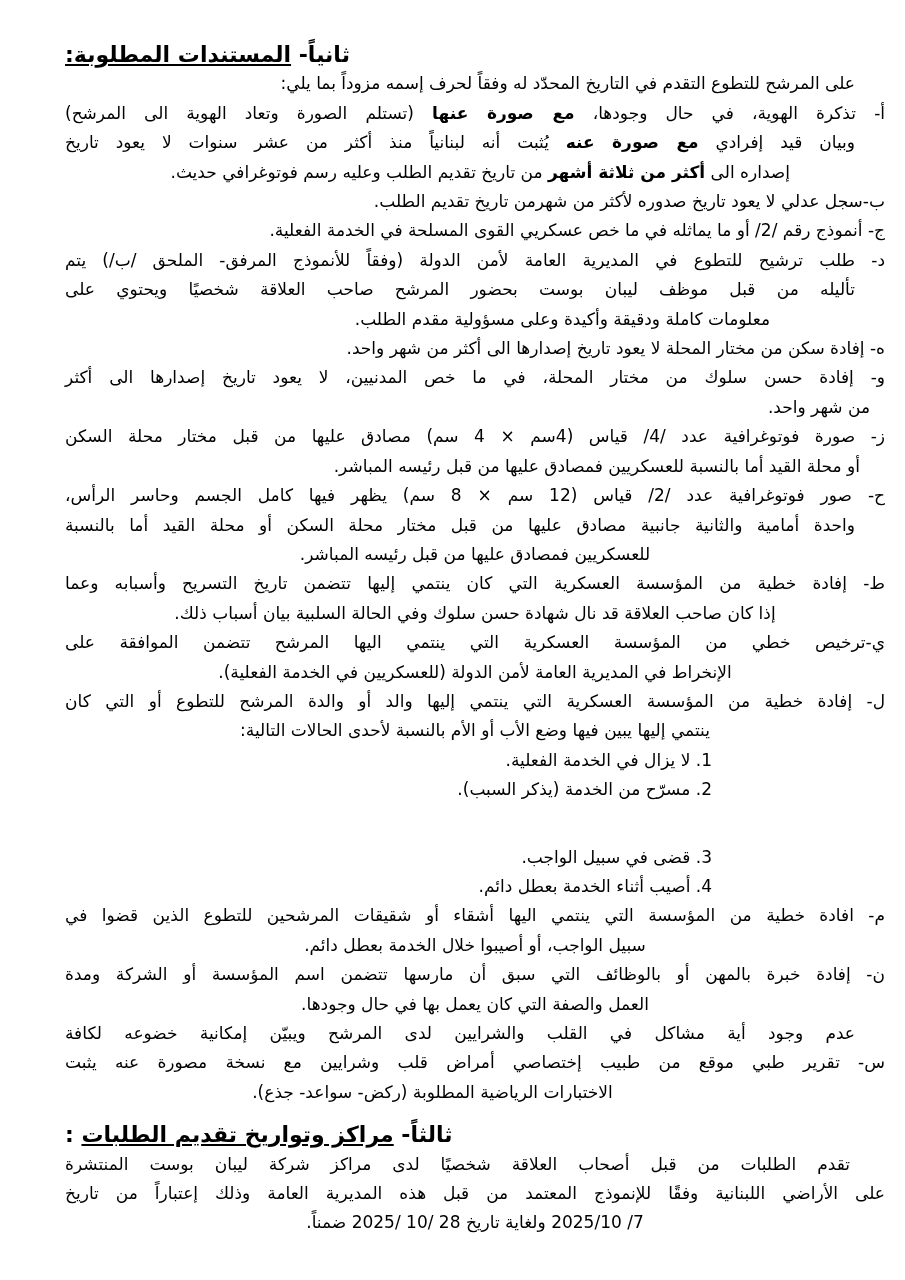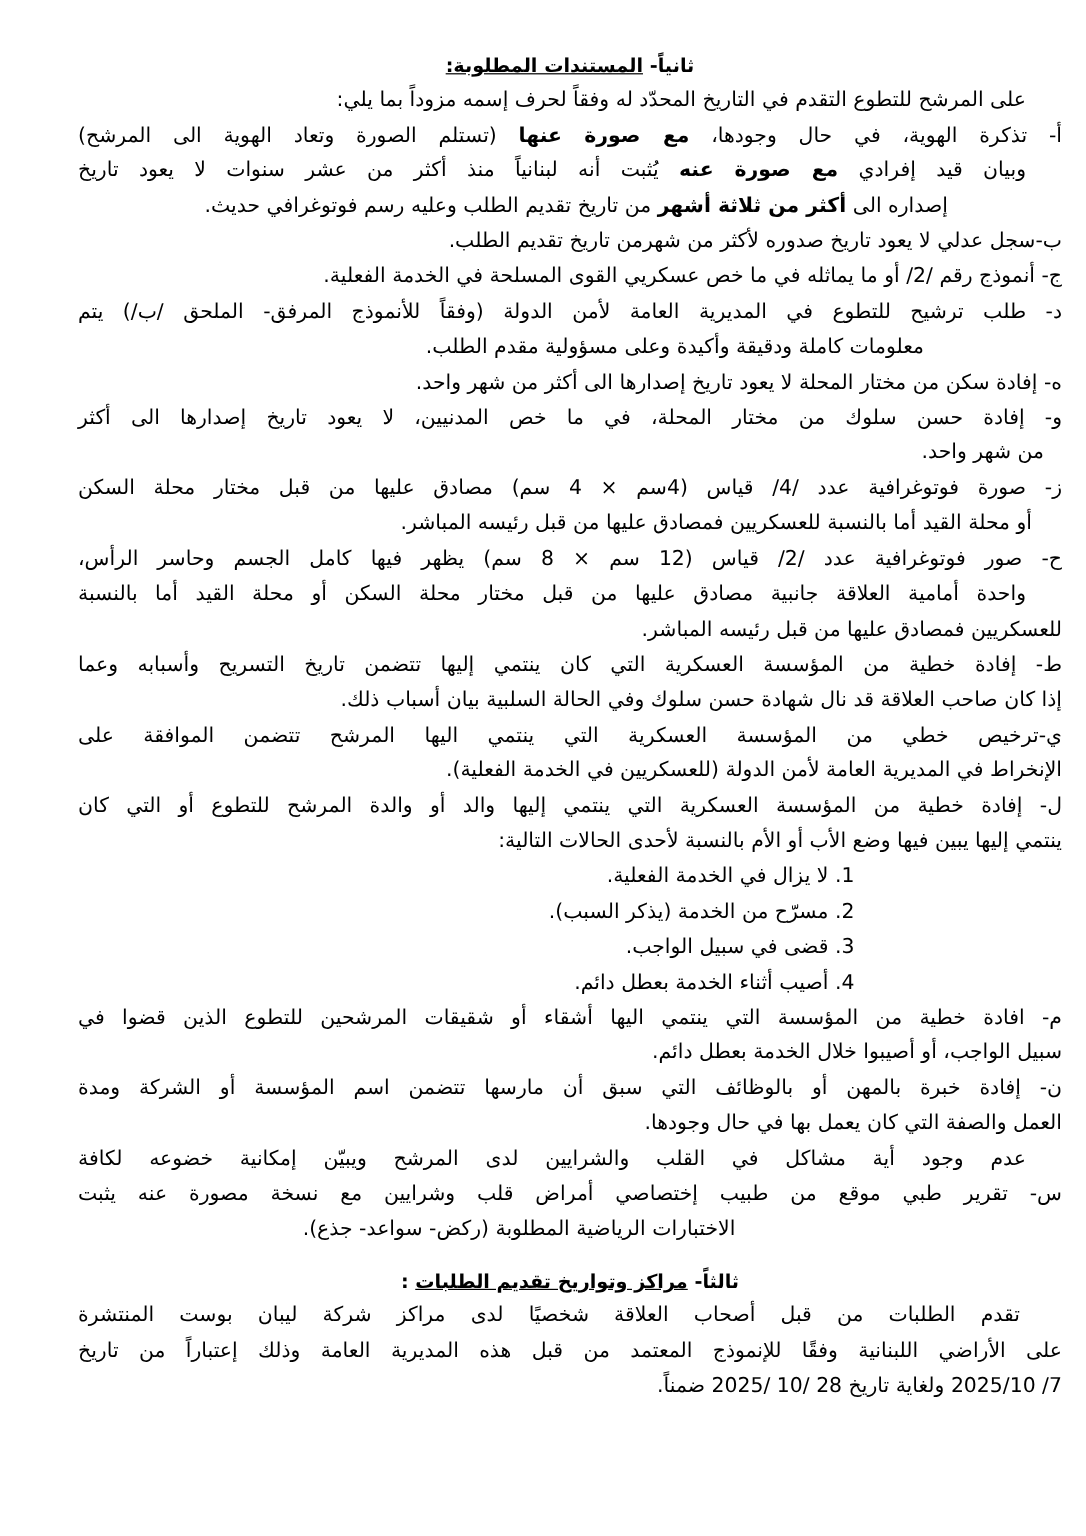--- a/index.html
+++ b/index.html
@@ -10,22 +10,22 @@
     width:905px;
     padding:40px 20px 0 45px;
     color:#000000;
     font-family:"DejaVu Sans", sans-serif;
     font-size:17px;
   }
   .content{padding-left:20px;}
   .line{line-height:29.4px;}
   .a-j{text-align:justify;text-align-last:justify;}
   .a-r{text-align:right;}
-  .a-c{}
-  .heading{font-weight:bold;font-size:16px;line-height:29.4px;text-align:center;}
+  .a-c{text-align:center;}
+  .heading{font-weight:bold;font-size:22px;line-height:29.4px;text-align:left;}
   .heading .u{text-decoration:underline;}
   .s3{margin-top:13px;}
   b{font-weight:bold;}
 </style>
 </head>
 <body>
 
 <div class="doc">
   <div class="content">
 
@@ -40,52 +40,53 @@
           <div class="line a-r" style="padding-right: 95px;"><span>إصداره الى </span><b>أكثر من ثلاثة أشهر</b><span> من تاريخ تقديم الطلب وعليه رسم فوتوغرافي حديث.</span></div>
         </div>
         <div>
           <div class="line a-r"><span>ب-سجل عدلي لا يعود تاريخ صدوره لأكثر من شهرمن تاريخ تقديم الطلب.</span></div>
         </div>
         <div>
           <div class="line a-r"><span>ج- أنموذج رقم /2/ أو ما يماثله في ما خص عسكريي القوى المسلحة في الخدمة الفعلية.</span></div>
         </div>
         <div>
           <div class="line a-j"><span>د- طلب ترشيح للتطوع في المديرية العامة لأمن الدولة (وفقاً للأنموذج المرفق- الملحق /ب/) يتم</span></div>
+          <div class="line a-j" style="padding-right: 30px;"><span>تأليله من قبل موظف ليبان بوست بحضور المرشح صاحب العلاقة شخصيًا ويحتوي على</span></div>
           <div class="line a-r" style="padding-right: 115px;"><span>معلومات كاملة ودقيقة وأكيدة وعلى مسؤولية مقدم الطلب.</span></div>
         </div>
         <div>
           <div class="line a-r"><span>ه-  إفادة سكن من مختار المحلة لا يعود تاريخ إصدارها الى أكثر من شهر واحد.</span></div>
         </div>
         <div>
           <div class="line a-j"><span>و- إفادة حسن سلوك من مختار المحلة، في ما خص المدنيين، لا يعود تاريخ إصدارها الى أكثر</span></div>
           <div class="line a-r" style="padding-right: 15px;"><span>من شهر واحد.</span></div>
         </div>
         <div>
           <div class="line a-j"><span>ز- صورة فوتوغرافية عدد /4/ قياس (4سم × 4 سم) مصادق عليها من قبل مختار محلة السكن</span></div>
           <div class="line a-r" style="padding-right: 25px;"><span>أو محلة القيد أما بالنسبة للعسكريين فمصادق عليها من قبل رئيسه المباشر.</span></div>
         </div>
         <div>
           <div class="line a-j"><span>ح- صور فوتوغرافية عدد /2/ قياس (12 سم × 8 سم) يظهر فيها كامل الجسم وحاسر الرأس،</span></div>
-          <div class="line a-j" style="padding-right: 30px;"><span>واحدة أمامية العلاقة جانبية مصادق عليها من قبل مختار محلة السكن أو محلة القيد أما بالنسبة</span></div>
+          <div class="line a-j" style="padding-right: 30px;"><span>واحدة أمامية والثانية جانبية مصادق عليها من قبل مختار محلة السكن أو محلة القيد أما بالنسبة</span></div>
           <div class="line a-c"><span>للعسكريين فمصادق عليها من قبل رئيسه المباشر.</span></div>
         </div>
         <div>
           <div class="line a-j"><span>ط- إفادة خطية من المؤسسة العسكرية التي كان ينتمي إليها تتضمن تاريخ التسريح وأسبابه وعما</span></div>
           <div class="line a-c"><span>إذا كان صاحب العلاقة قد نال شهادة حسن سلوك وفي الحالة السلبية بيان أسباب ذلك.</span></div>
         </div>
         <div>
           <div class="line a-j"><span>ي-ترخيص خطي من المؤسسة العسكرية التي ينتمي اليها المرشح تتضمن الموافقة على</span></div>
           <div class="line a-c"><span>الإنخراط في المديرية العامة لأمن الدولة (للعسكريين في الخدمة الفعلية).</span></div>
         </div>
         <div>
           <div class="line a-j"><span>ل- إفادة خطية من المؤسسة العسكرية التي ينتمي إليها والد أو والدة المرشح للتطوع أو التي كان</span></div>
           <div class="line a-c"><span>ينتمي إليها يبين فيها وضع الأب أو الأم بالنسبة لأحدى الحالات التالية:</span></div>
           <div class="line a-r" style="padding-right: 173px;"><span>1. لا يزال في الخدمة الفعلية.</span></div>
           <div class="line a-r" style="padding-right: 173px;"><span>2. مسرّح من الخدمة (يذكر السبب).</span></div>
-          <div class="line a-r" style="padding-right: 173px;"><span>3. قضى في سبيل الواجب.</span></div>
+          <div class="line a-r" style="padding-right: 173px; margin-top: 38px;"><span>3. قضى في سبيل الواجب.</span></div>
           <div class="line a-r" style="padding-right: 173px;"><span>4. أصيب أثناء الخدمة بعطل دائم.</span></div>
         </div>
         <div>
           <div class="line a-j"><span>م- افادة خطية من المؤسسة التي ينتمي اليها أشقاء أو شقيقات المرشحين للتطوع الذين قضوا في</span></div>
           <div class="line a-c"><span>سبيل الواجب، أو أصيبوا خلال الخدمة بعطل دائم.</span></div>
         </div>
         <div>
           <div class="line a-j"><span>ن- إفادة خبرة بالمهن أو بالوظائف التي سبق أن مارسها تتضمن اسم المؤسسة أو الشركة ومدة</span></div>
           <div class="line a-c"><span>العمل والصفة التي كان يعمل بها في حال وجودها.</span></div>
         </div>

